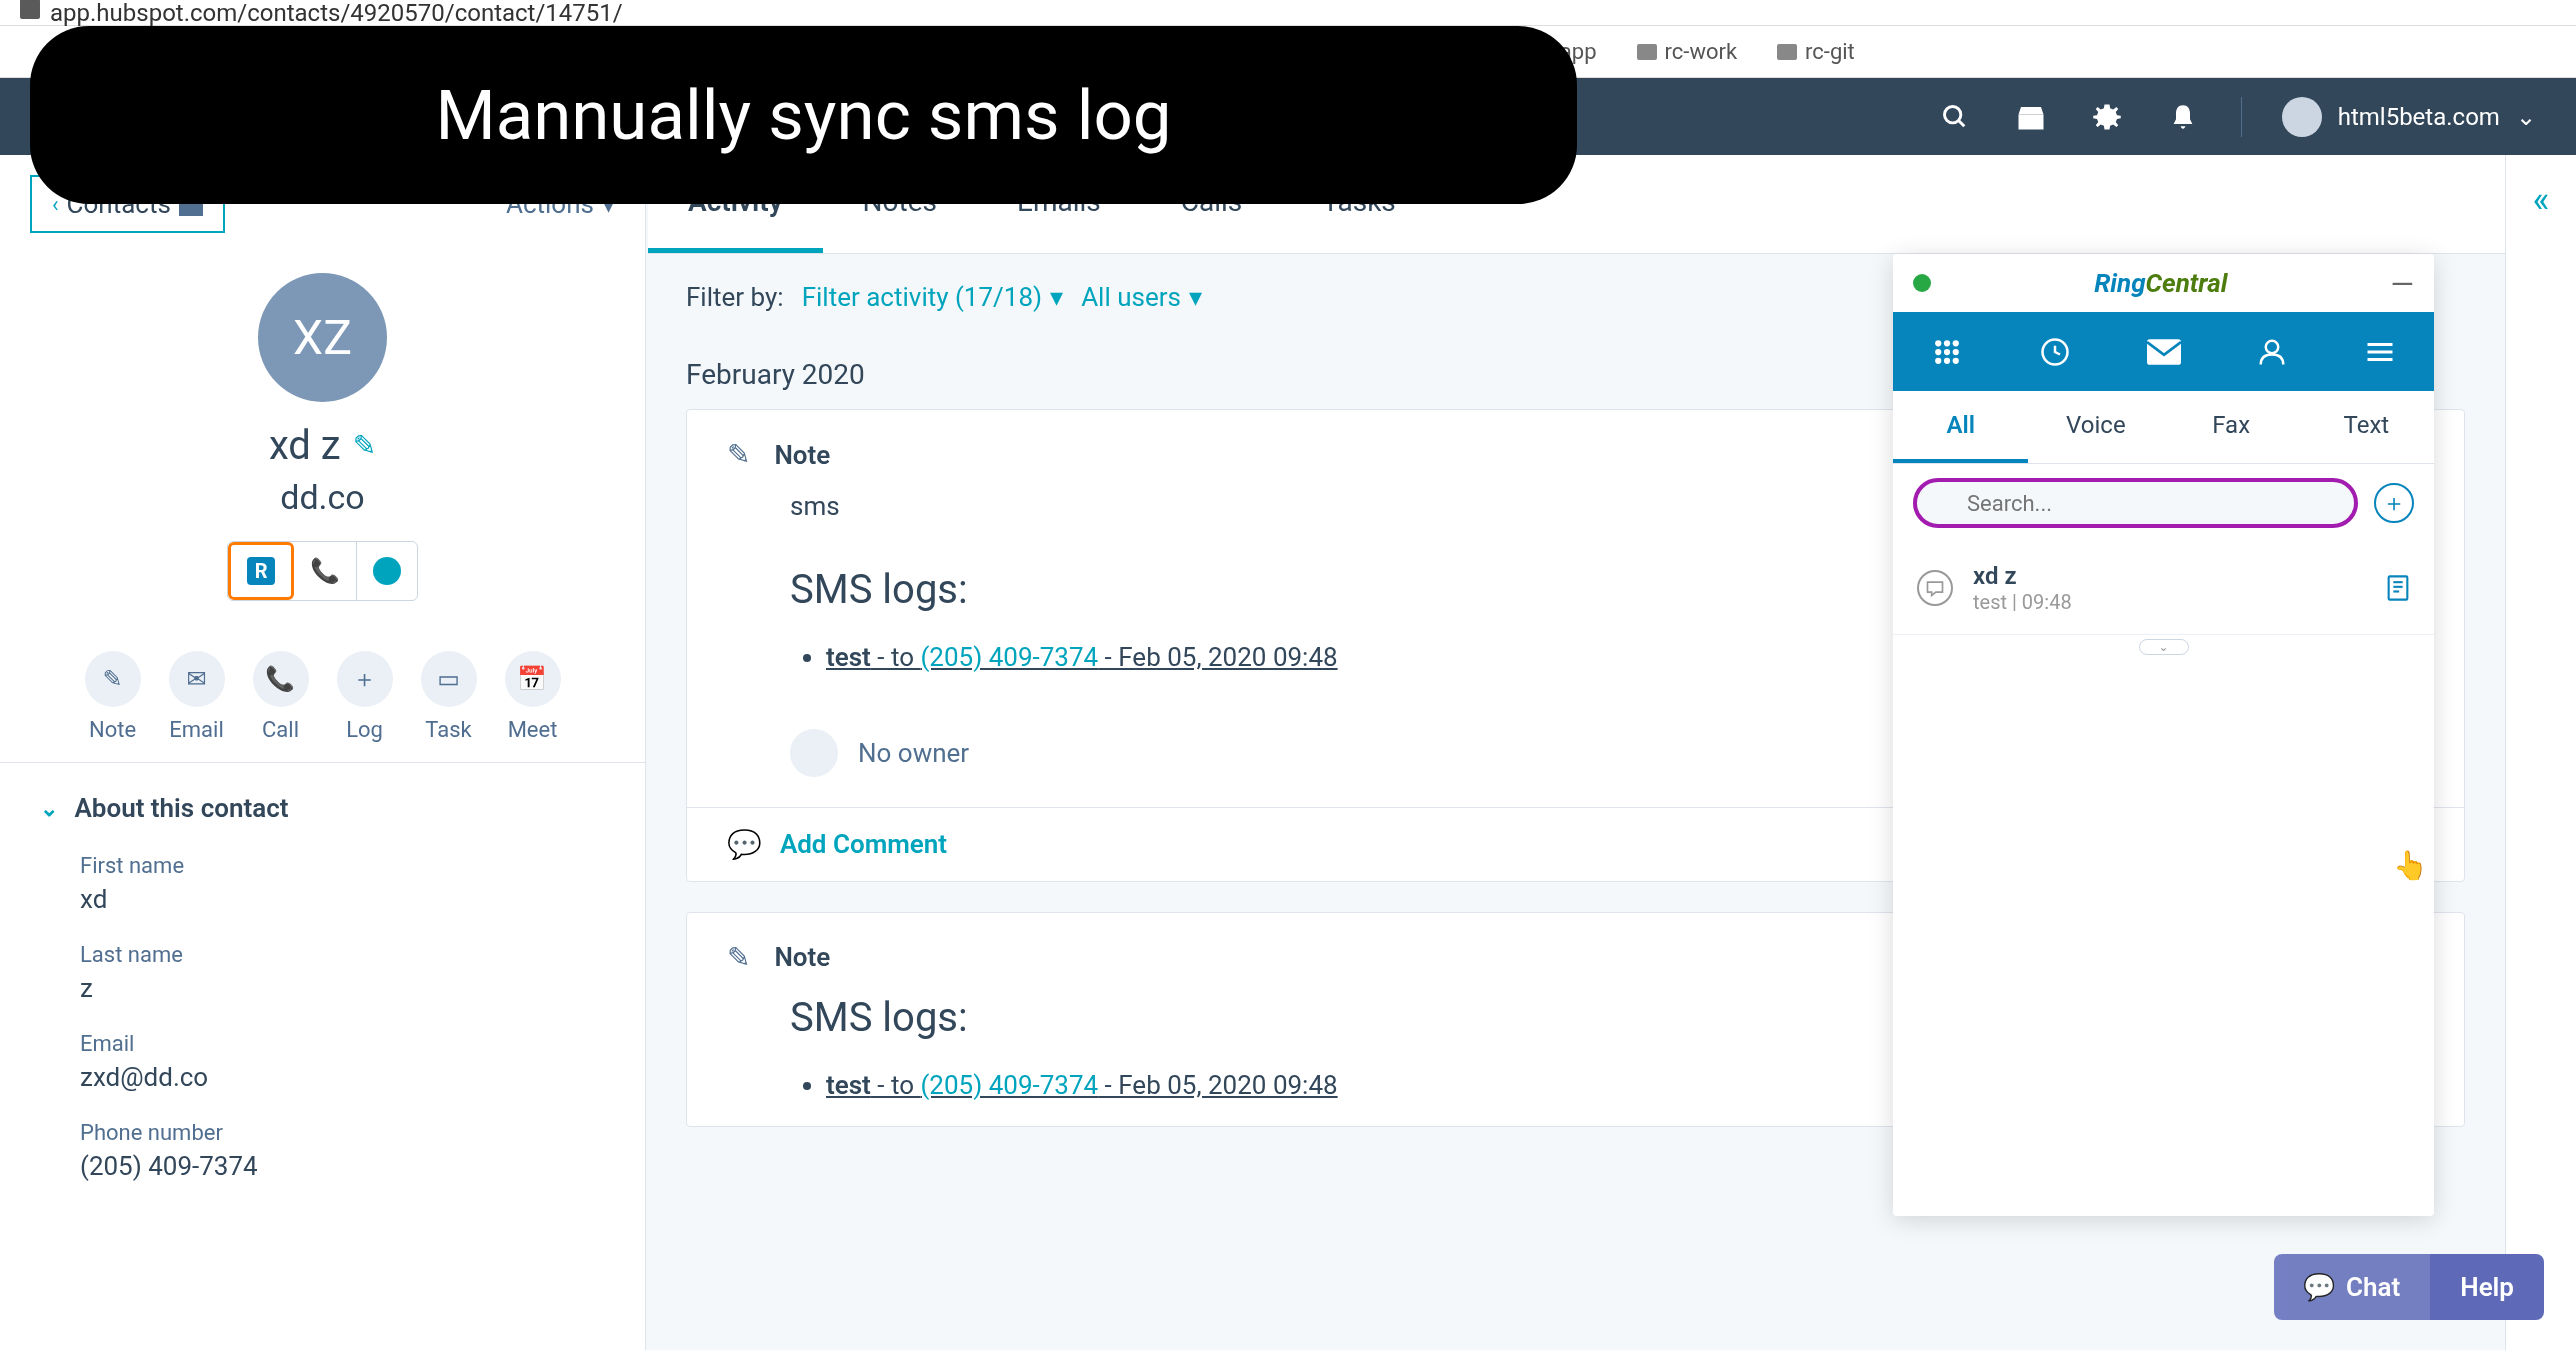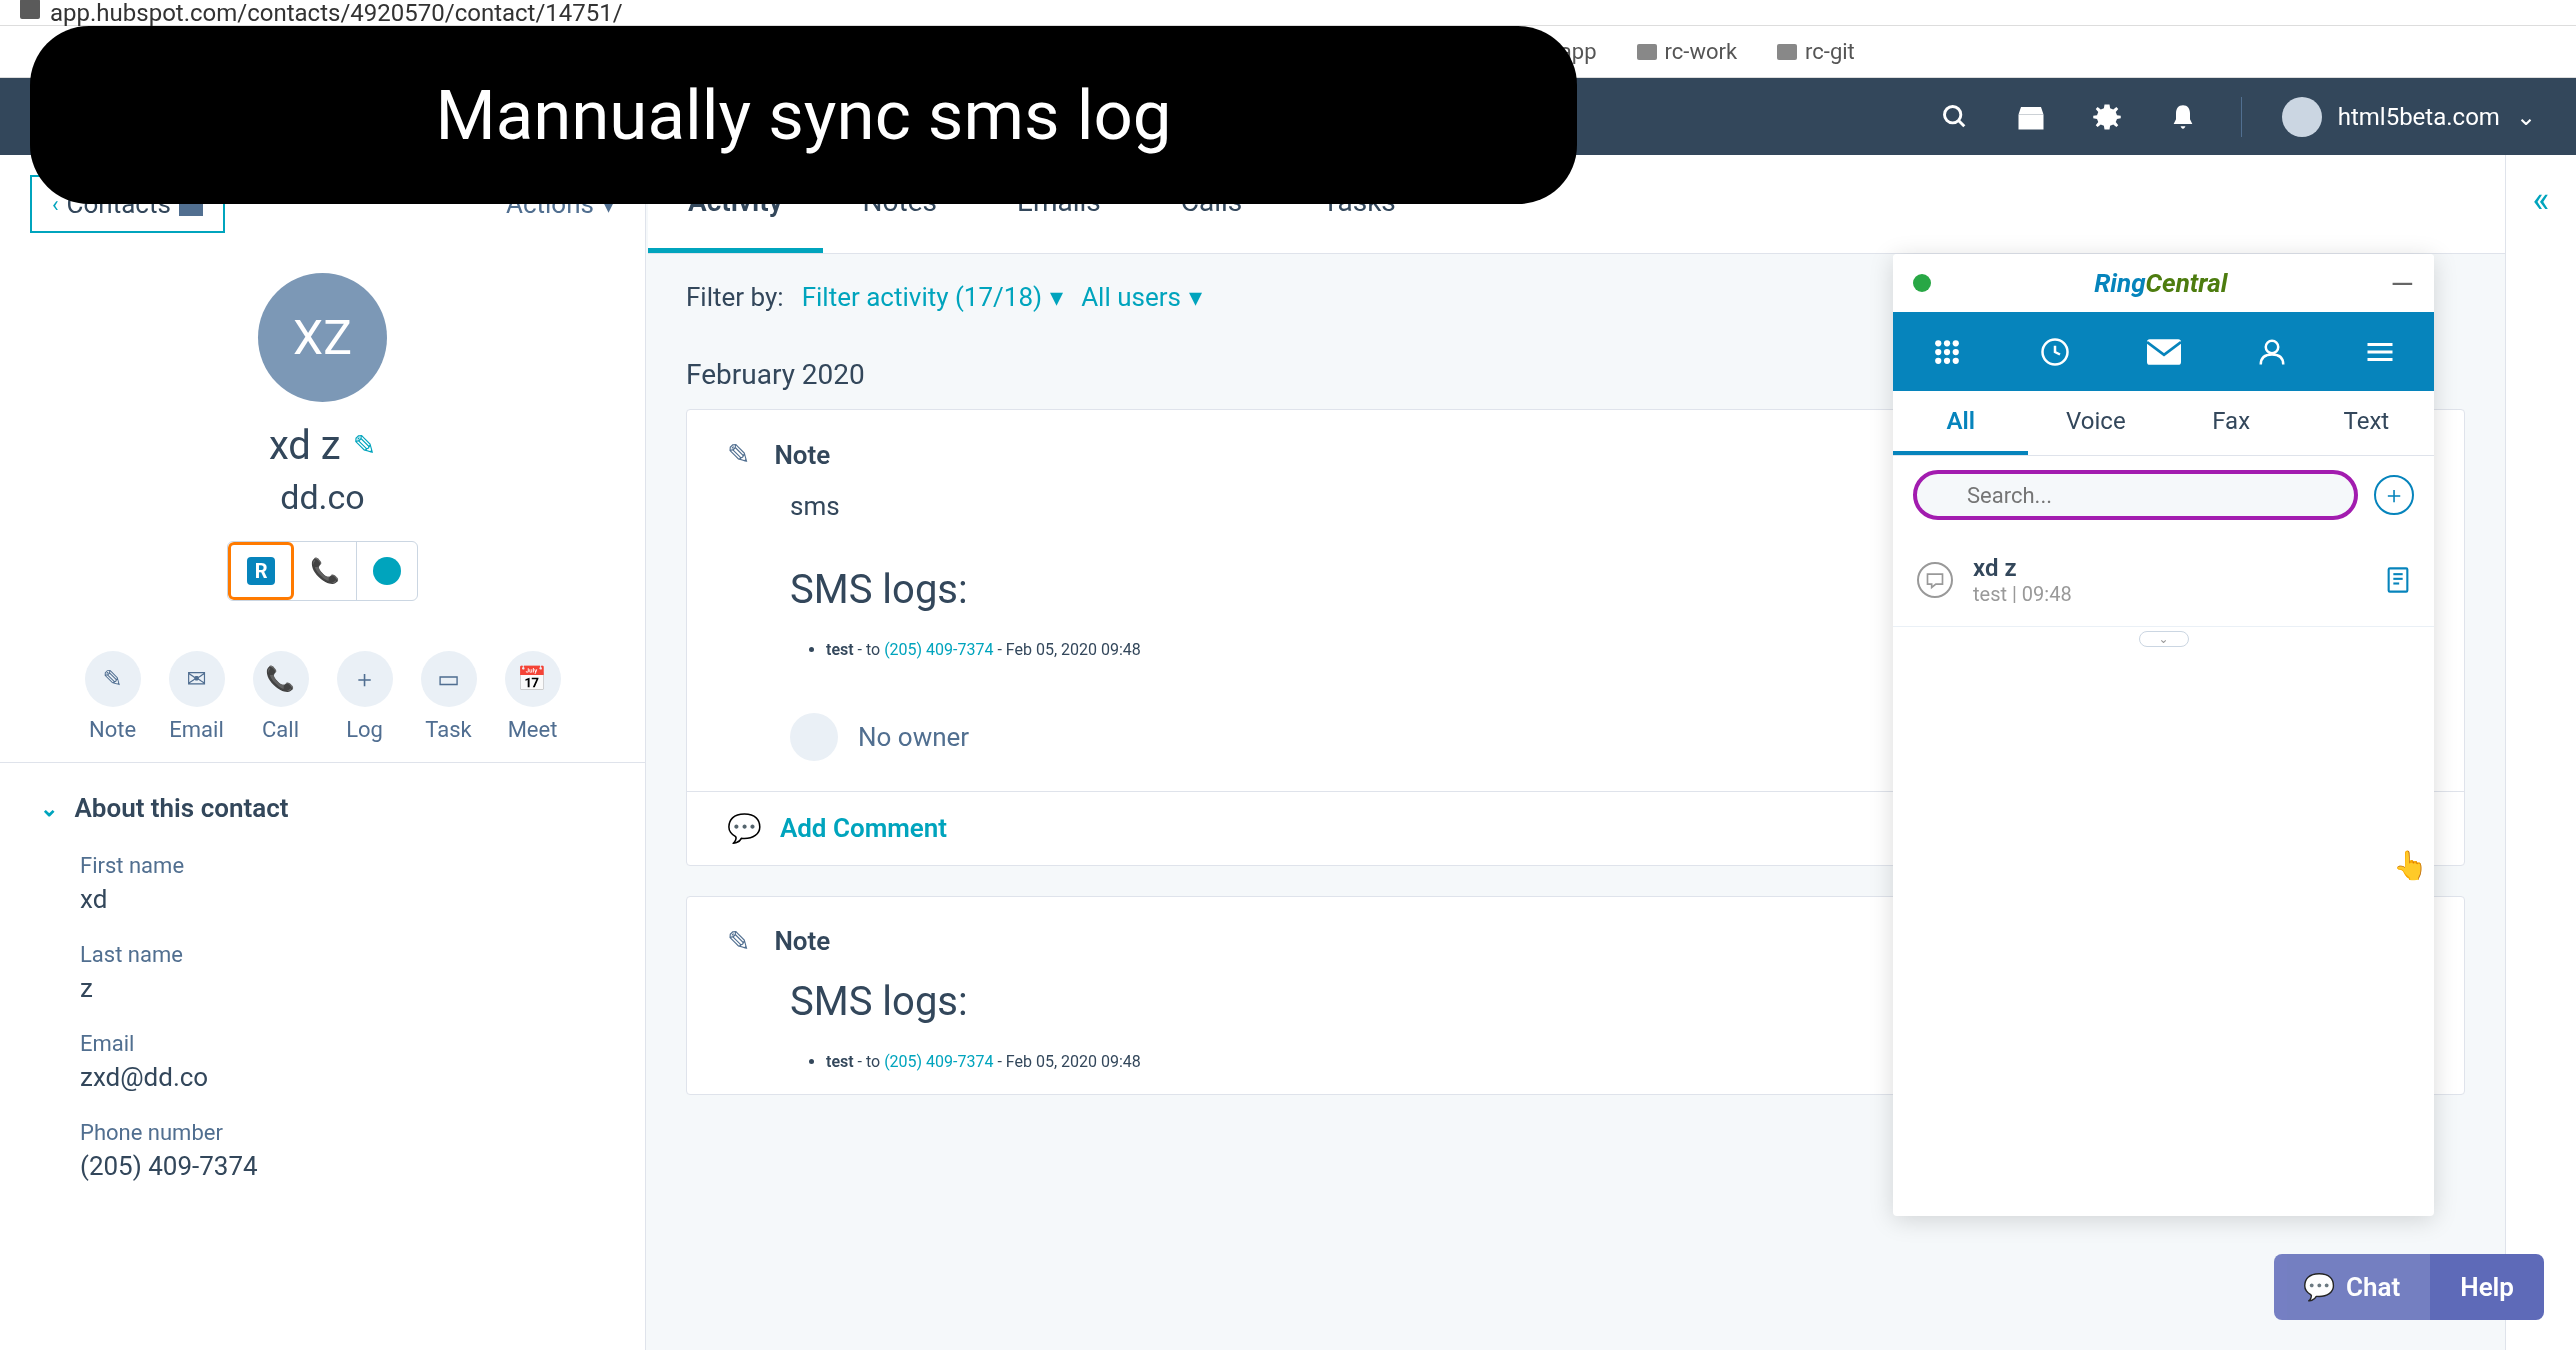--- a/index.html
+++ b/index.html
@@ -70,40 +70,40 @@
     .month-header { padding: 18px 40px; font-size: 28px; color: #33475b; font-weight: 400; }
     
     .card { background: #fff; margin: 0 40px 30px; border: 1px solid #dfe3eb; border-radius: 4px; }
     .card-head { display: flex; align-items: center; gap: 24px; padding: 28px 40px 12px; }
     .card-icon { color: #516f90; font-size: 28px; }
     .card-title { font-size: 26px; font-weight: 600; color: #33475b; }
     .card-body { padding: 8px 40px 20px 103px; }
     .sms-text { font-size: 26px; color: #33475b; margin-bottom: 45px; }
     .sms-heading { font-size: 40px; color: #33475b; margin-bottom: 24px; }
     .sms-list { list-style: disc; padding-left: 36px; }
-    .sms-item { font-size: 16px; color: #33475b; line-height: 1.6; }
+    .sms-item { font-size: 26px; color: #33475b; line-height: 1.6; text-decoration: underline; }
     .sms-item .bold { font-weight: 600; }
     .sms-item a { color: #00a4bd; text-decoration: none; }
     .owner-row { display: flex; align-items: center; gap: 20px; padding: 30px 40px 30px 103px; }
     .owner-avatar { width: 48px; height: 48px; border-radius: 50%; background: #eaf0f6; }
     .owner-text { font-size: 26px; color: #516f90; text-align: right; }
     .add-comment { border-top: 1px solid #dfe3eb; padding: 20px 40px; display: flex; align-items: center; gap: 18px; color: #00a4bd; font-size: 26px; font-weight: 600; cursor: pointer; }
     .comment-icon { font-size: 28px; }
     
     
     .rc-panel { position: absolute; top: 99px; right: 71px; width: 541px; height: 962px; background: #fff; box-shadow: 0 4px 24px rgba(0,0,0,0.15); border-radius: 4px; overflow: hidden; display: flex; flex-direction: column; }
     .rc-top { height: 58px; display: flex; align-items: center; justify-content: space-between; padding: 0 20px; background: #fff; }
     .rc-status { width: 18px; height: 18px; border-radius: 50%; background: #28a745; }
     .rc-logo { font-size: 26px; font-weight: bold; font-style: italic; }
     .rc-logo .ring { color: #0684bc; }
     .rc-logo .central { color: #4d7c0f; }
     .rc-minimize { color: #666; font-size: 30px; cursor: pointer; }
     .rc-nav { height: 79px; background: #0684bc; display: flex; }
     .rc-nav-item { flex: 1; display: flex; align-items: center; justify-content: center; color: #fff; font-size: 32px; cursor: pointer; }
-    .rc-tabs { height: 65px; display: flex; border-bottom: 1px solid #dfe3eb; }
+    .rc-tabs { height: 73px; display: flex; border-bottom: 1px solid #dfe3eb; }
     .rc-tab { flex: 1; display: flex; align-items: center; justify-content: center; font-size: 24px; color: #33475b; cursor: pointer; border-bottom: 4px solid transparent; }
     .rc-tab.active { color: #0684bc; font-weight: 600; border-bottom-color: #0684bc; }
     .rc-search-row { padding: 14px 20px; display: flex; align-items: center; gap: 16px; }
     .rc-search { flex: 1; height: 50px; border: 4px solid #a21caf; border-radius: 25px; padding: 0 20px 0 50px; font-size: 22px; background: #f5f8fa; color: #999; position: relative; }
     .rc-search-icon { position: absolute; left: 36px; color: #999; font-size: 22px; }
     .rc-compose { width: 40px; height: 40px; border: 2px solid #0684bc; border-radius: 50%; color: #0684bc; display: flex; align-items: center; justify-content: center; font-size: 24px; cursor: pointer; }
     .rc-msg-list { flex: 1; }
     .rc-msg-item { display: flex; align-items: center; padding: 20px 24px; gap: 20px; border-bottom: 1px solid #eaf0f6; }
     .rc-msg-icon { width: 36px; height: 36px; border: 2px solid #999; border-radius: 50%; display: flex; align-items: center; justify-content: center; color: #999; }
     .rc-msg-body { flex: 1; }

